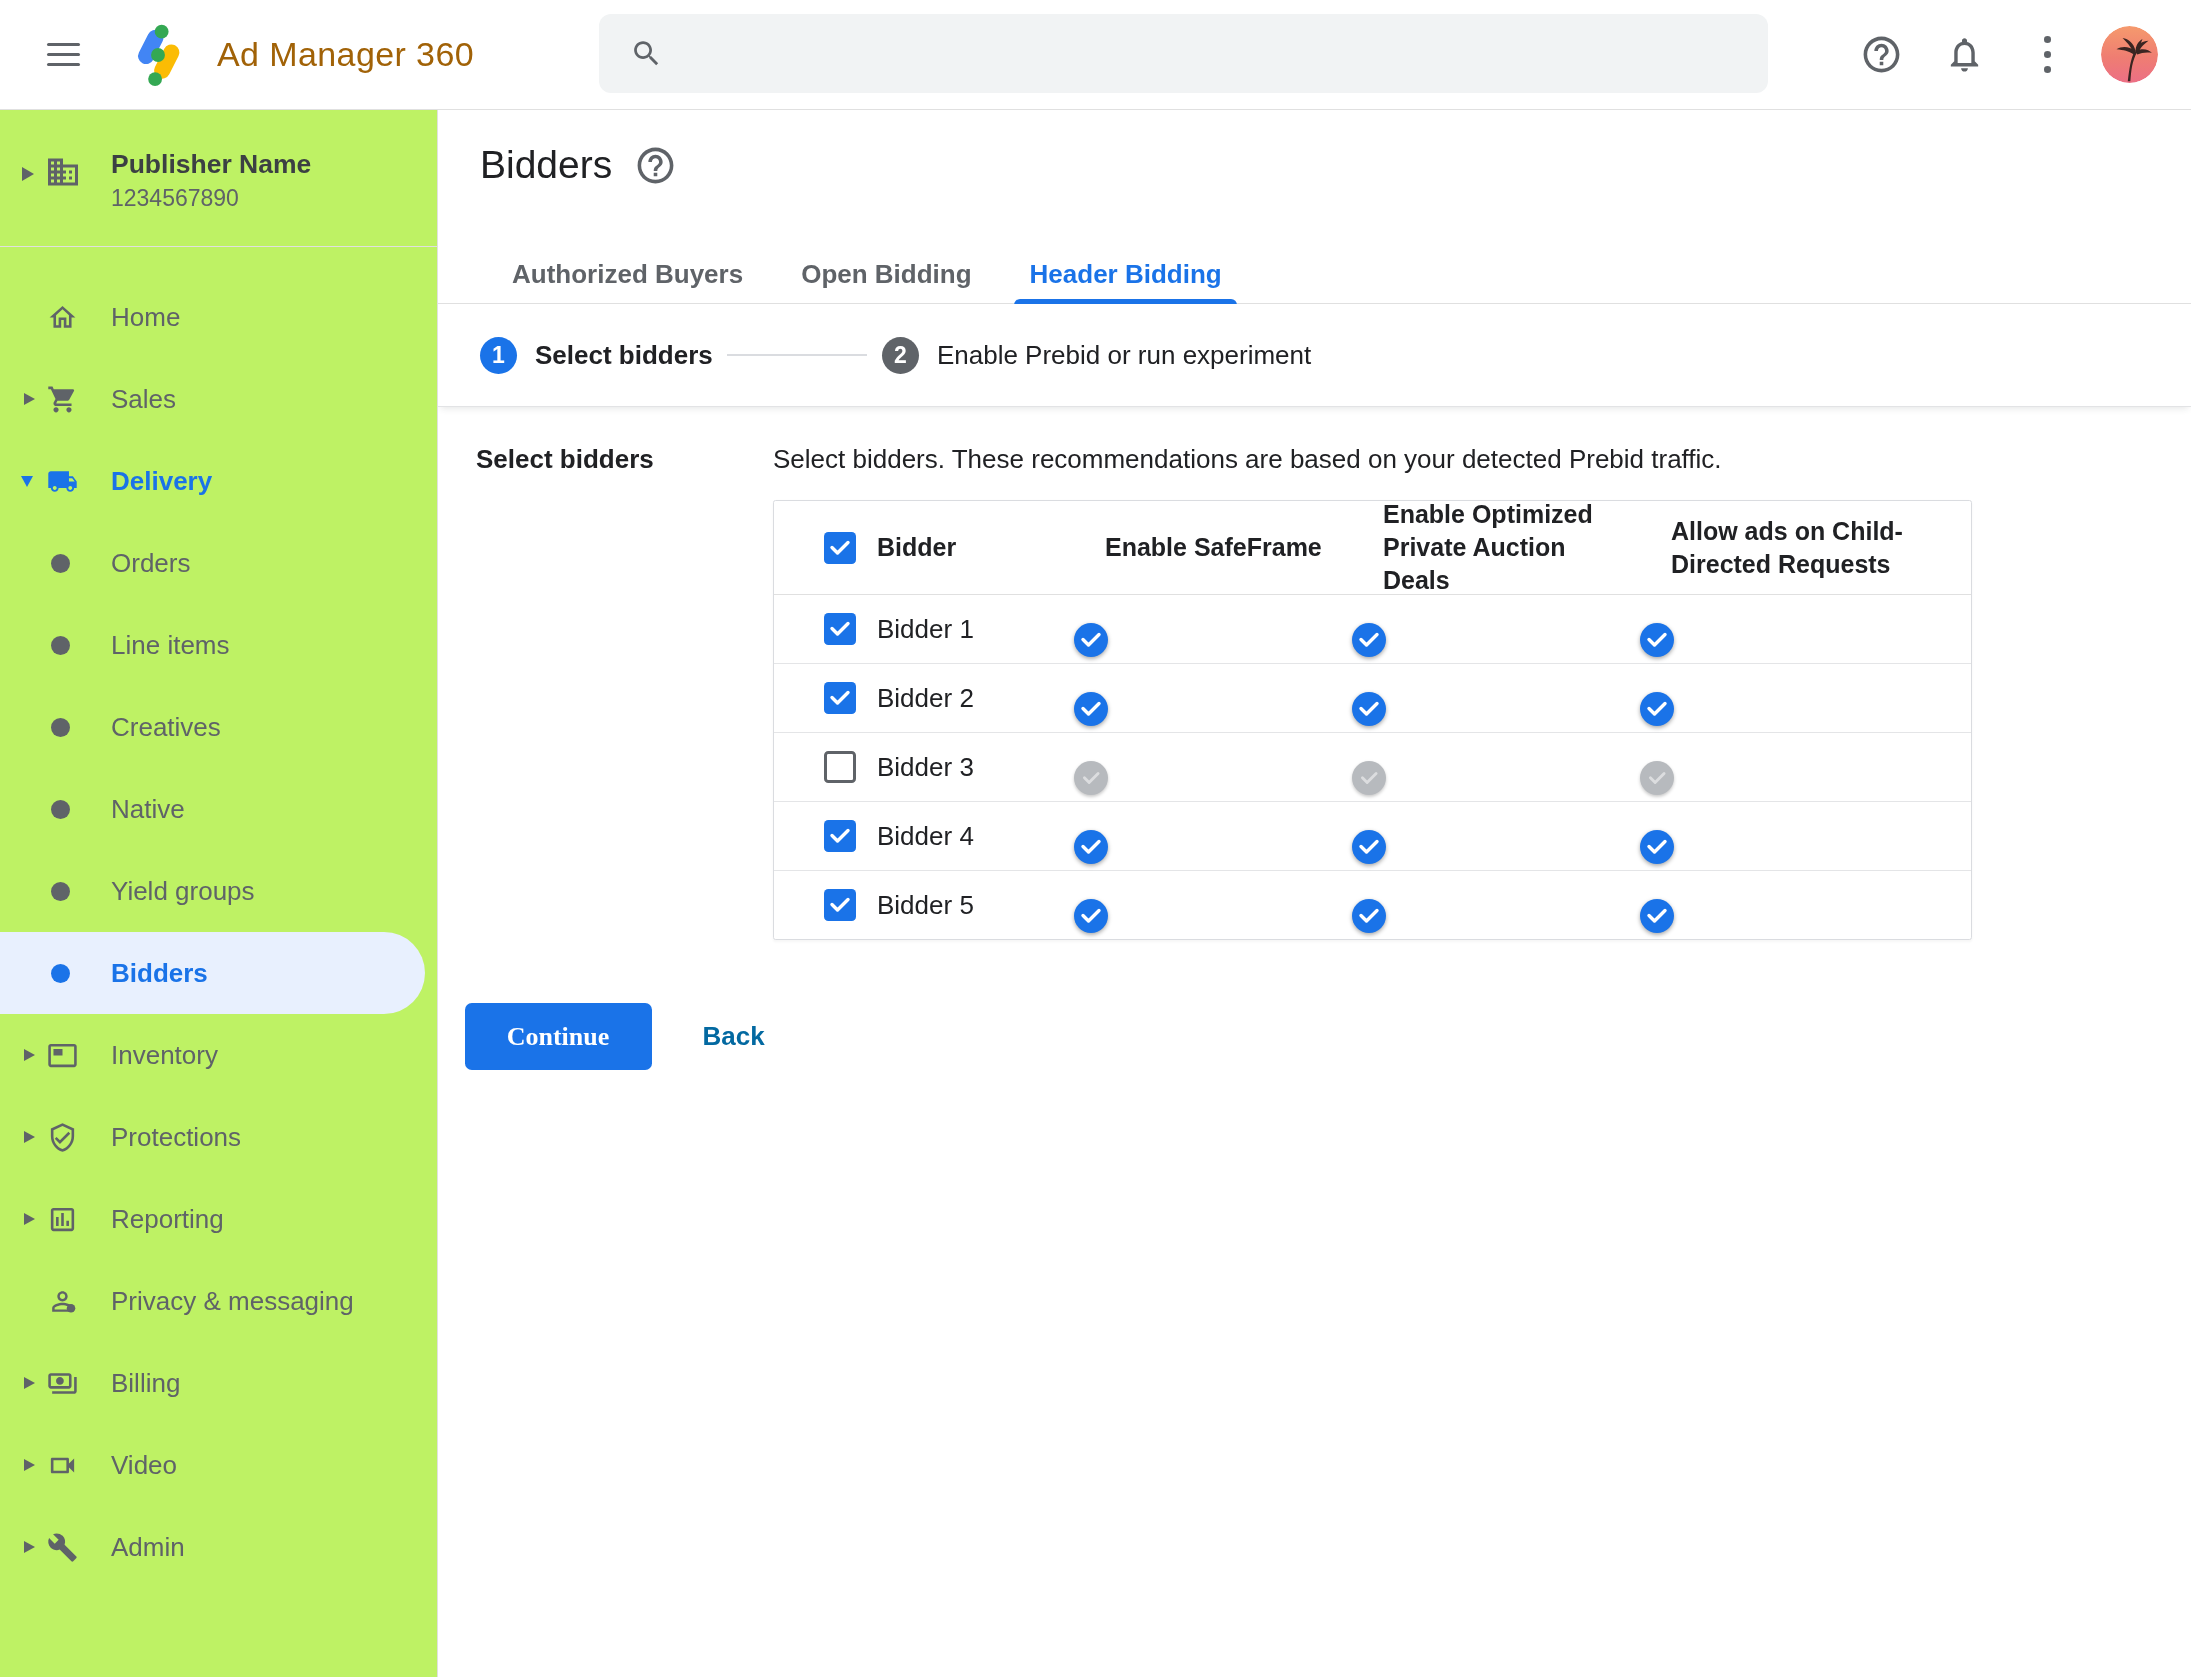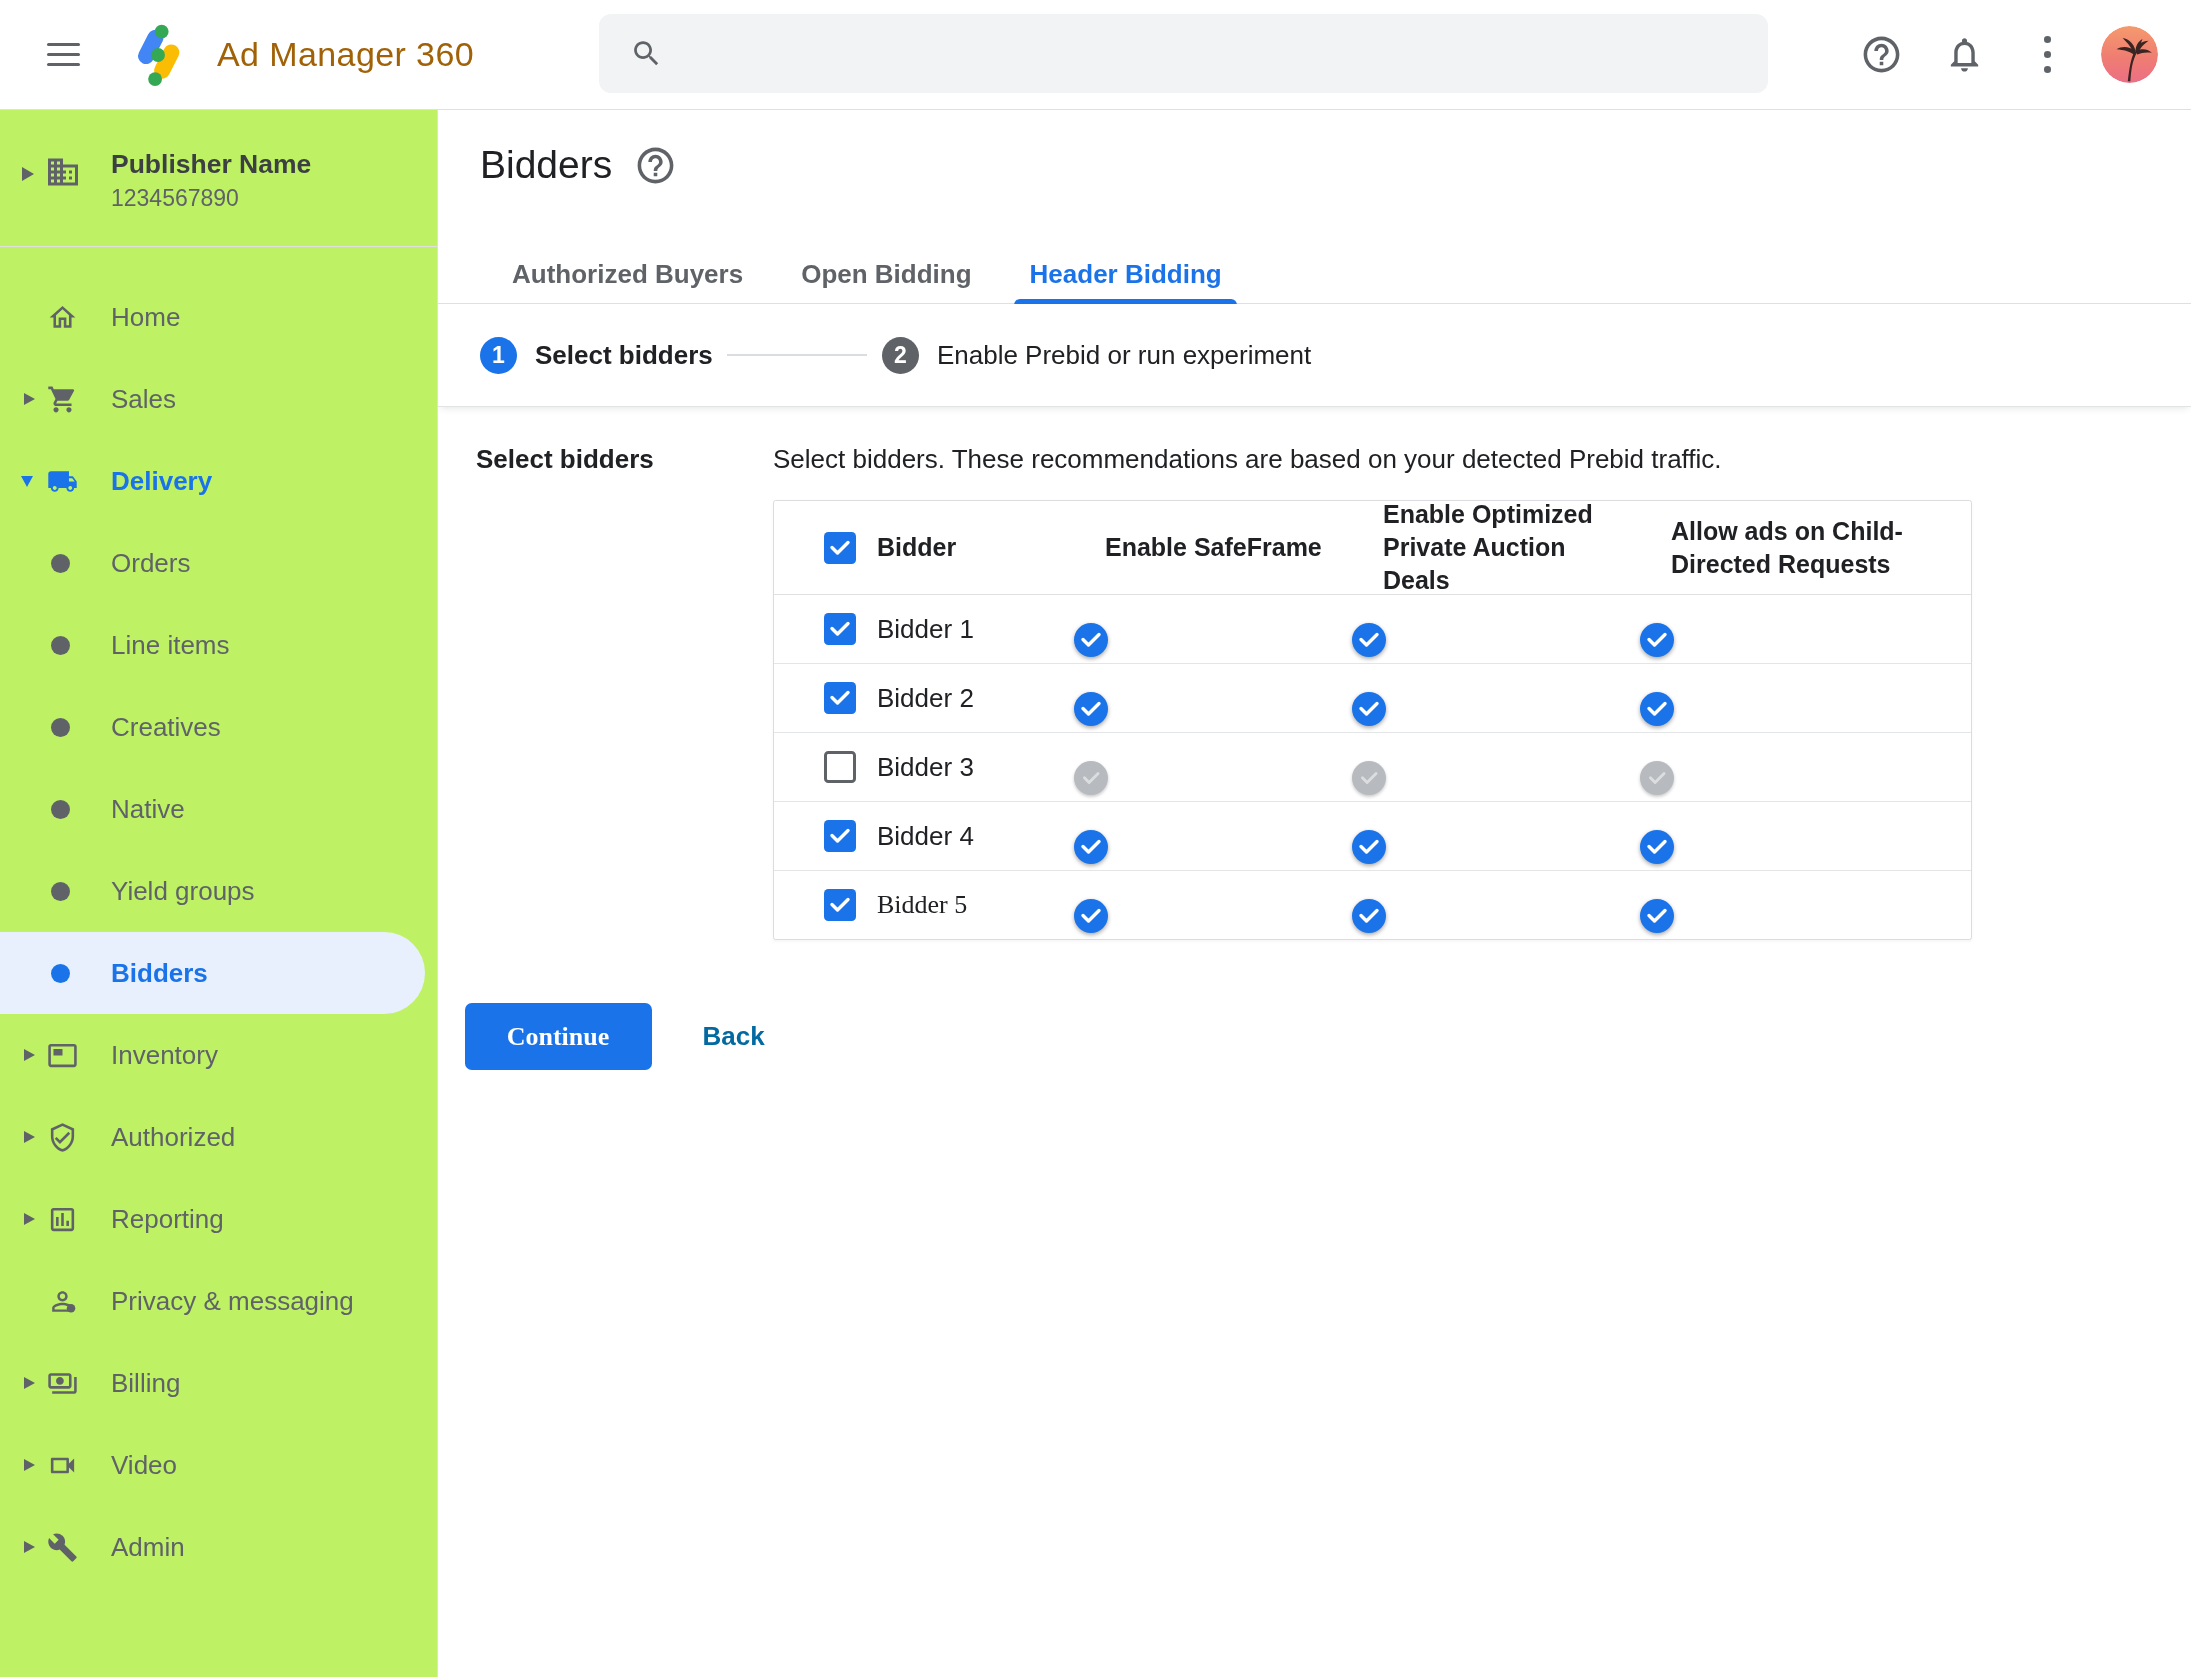--- a/index.html
+++ b/index.html
@@ -77,21 +77,21 @@
   .step-label.bold{font-weight:700;}
   .step-connector{width:140px;height:1.7px;background:#dadce0;margin:0 14.6px;}
 
   .section-label{position:absolute;left:38px;top:334px;font-size:26px;font-weight:700;color:#202124;}
   .description{position:absolute;left:335px;top:334px;font-size:26px;color:#202124;}
 
   
   .btable{position:absolute;left:335px;top:390px;width:1199px;border:1.7px solid #dadce0;border-radius:2.6px;
           box-sizing:border-box;background:#fff;box-shadow:0 1.7px 2.6px rgba(0,0,0,.04);}
   .trow{display:flex;align-items:center;height:68px;border-bottom:1.7px solid #e4e5e7;}
-  .trow:last-child{border-bottom:none;font-family:Liberation Serif, serif;}
+  .trow:last-child{border-bottom:none;}
   .trow.thead{height:93px;border-bottom:1.7px solid #e0e0e0;}
   .cell-check{width:103px;padding-left:50px;box-sizing:border-box;flex:0 0 auto;display:flex;align-items:center;}
   .cell-name{width:228px;flex:0 0 auto;font-size:26px;color:#202124;}
   .cell-a{width:278px;flex:0 0 auto;}
   .cell-b{width:288px;flex:0 0 auto;}
   .cell-c{flex:1;}
   .thead .hcell{font-size:25px;font-weight:700;color:#202124;line-height:33px;padding-right:34px;box-sizing:border-box;}
 
   .checkbox{width:32px;height:32px;border-radius:4.3px;box-sizing:border-box;cursor:pointer;
             display:flex;align-items:center;justify-content:center;}
@@ -243,21 +243,21 @@
           <span class="nav-icon"><svg width="31" height="31" viewBox="0 0 24 24" fill="#5f6368">
               <path d="M21 3H3c-1.1 0-2 .9-2 2v14c0 1.1.9 2 2 2h18c1.1 0 2-.9 2-2V5c0-1.1-.9-2-2-2zm0 16H3V5h18v14zM12 12H5V7h7v5z"></path>
             </svg></span>
           <span class="nav-label">Inventory</span>
         </div>
         <div class="nav-item">
           <span class="caret-right"></span>
           <span class="nav-icon"><svg width="31" height="31" viewBox="0 0 24 24" fill="#5f6368">
               <path d="M12 1L3 5v6c0 5.55 3.84 10.74 9 12 5.16-1.26 9-6.45 9-12V5l-9-4zm7 10c0 4.52-2.98 8.69-7 9.93-4.02-1.24-7-5.41-7-9.93V6.3l7-3.11 7 3.11V11zM7.41 11.59L6 13l4 4 8-8-1.41-1.42L10 14.17l-2.59-2.58z"></path>
             </svg></span>
-          <span class="nav-label">Authorized</span>
+          <span class="nav-label">Protections</span>
         </div>
         <div class="nav-item">
           <span class="caret-right"></span>
           <span class="nav-icon"><svg width="31" height="31" viewBox="0 0 24 24" fill="#5f6368">
               <path d="M19 3H5c-1.1 0-2 .9-2 2v14c0 1.1.9 2 2 2h14c1.1 0 2-.9 2-2V5c0-1.1-.9-2-2-2zm0 16H5V5h14v14zM7 10h2v7H7zm4-3h2v10h-2zm4 6h2v4h-2z"></path>
             </svg></span>
           <span class="nav-label">Reporting</span>
         </div>
         <div class="nav-item">
           <span class="nav-icon"><svg width="31" height="31" viewBox="0 0 24 24" fill="#5f6368">

